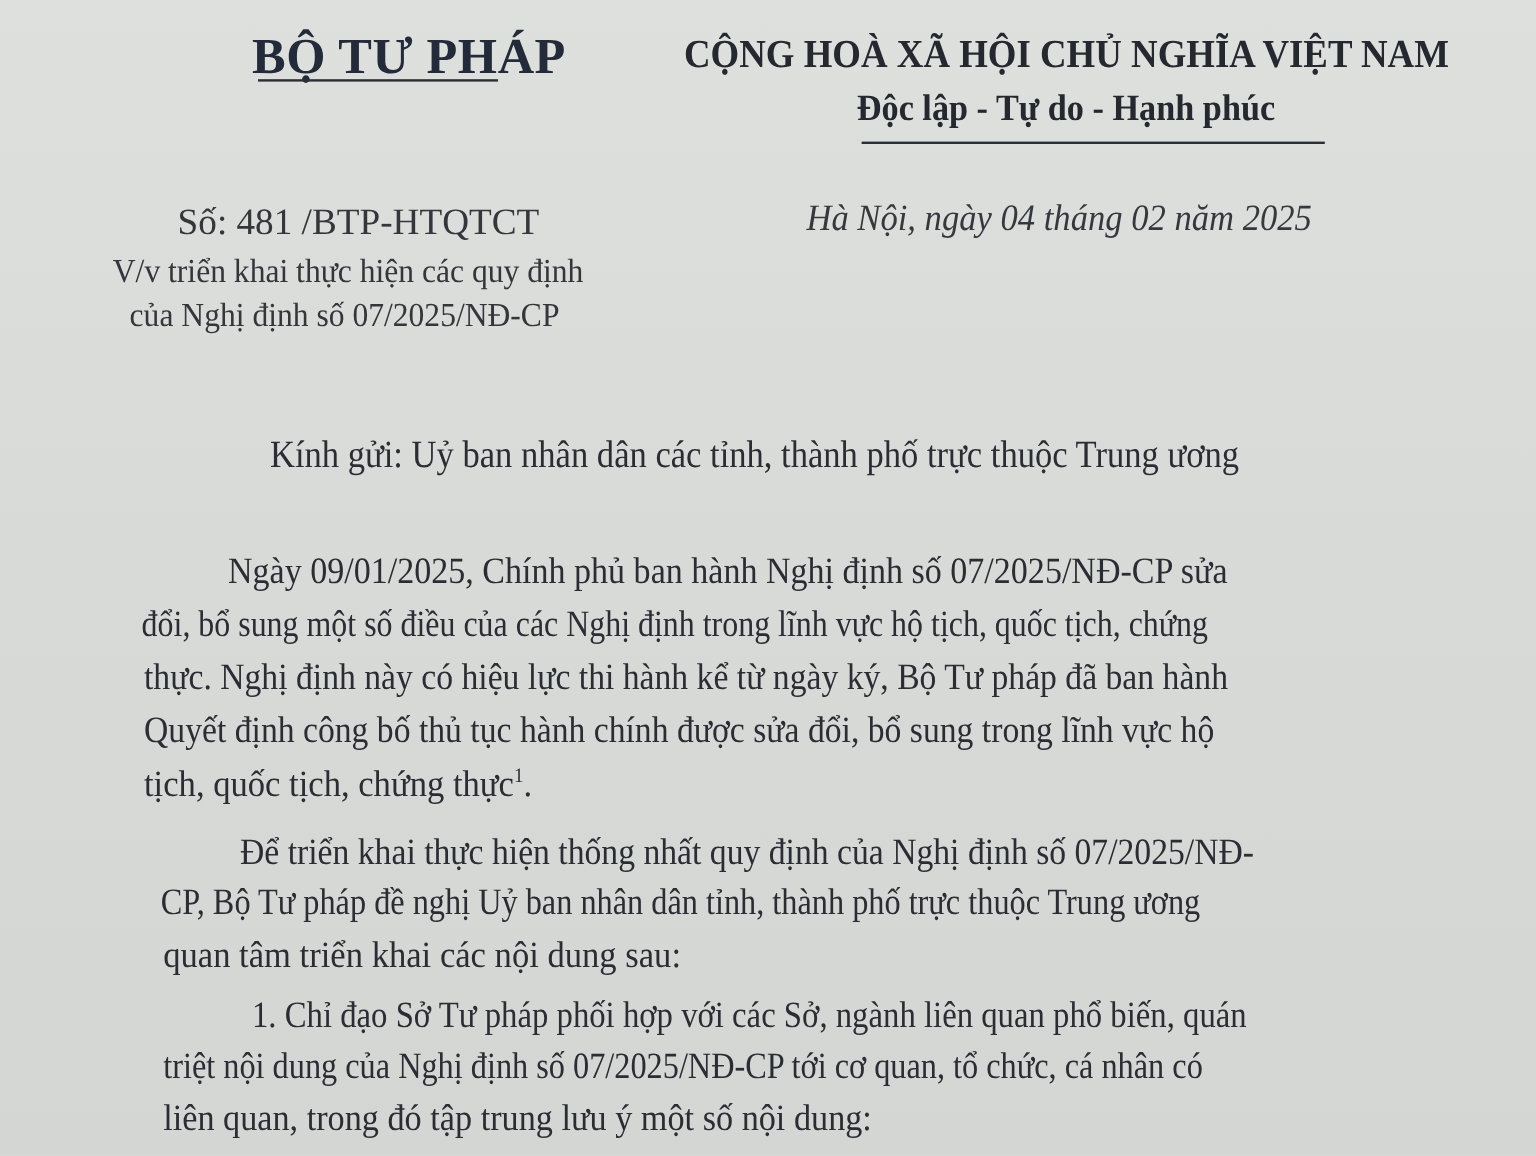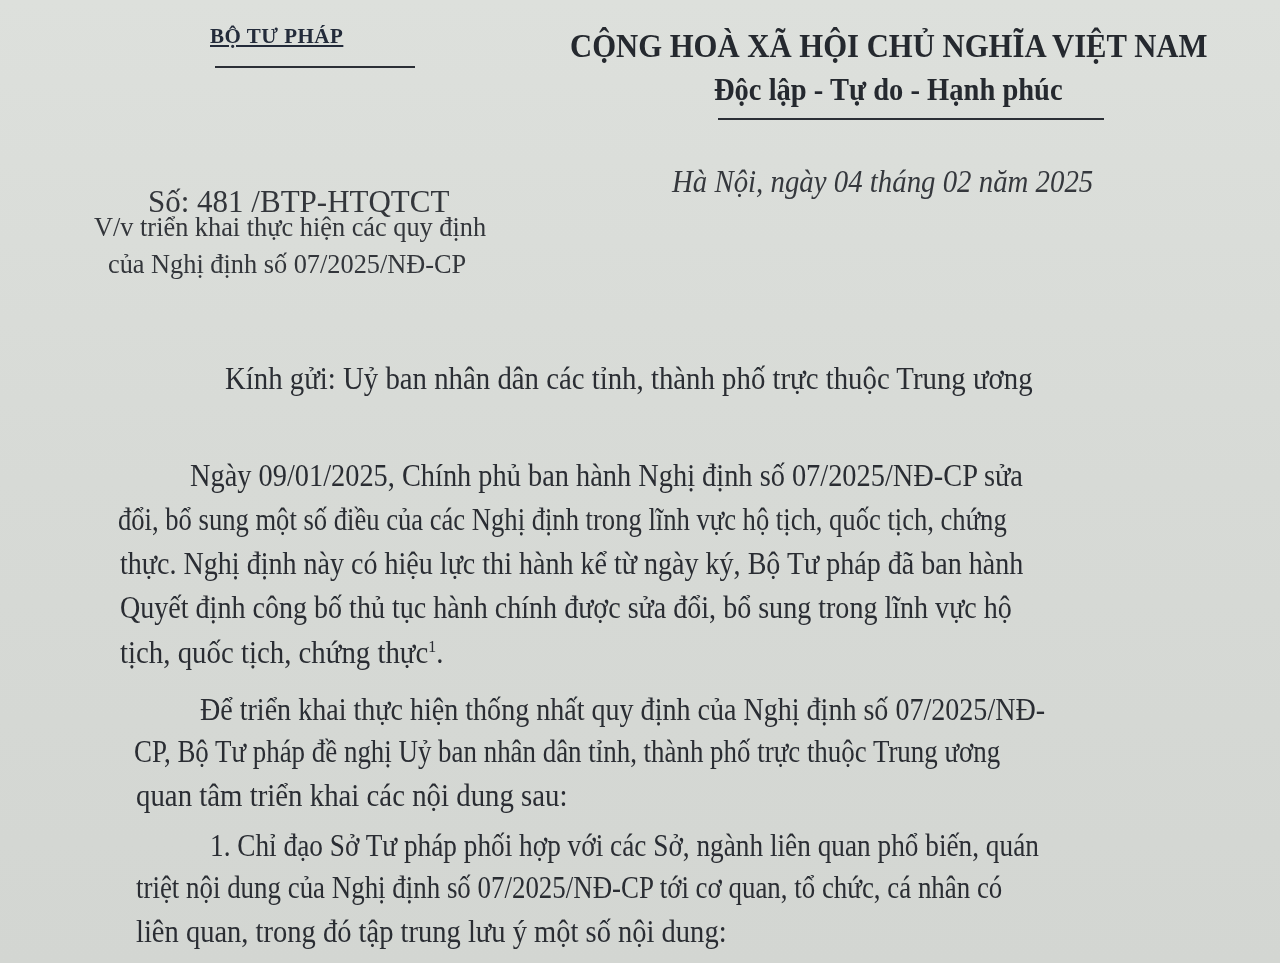--- a/index.html
+++ b/index.html
@@ -13,24 +13,23 @@
       background: #d9dcd8;
       background-image: linear-gradient(180deg, #dde0dc 0%, #d7dad6 50%, #d3d6d2 100%);
       font-family: "Liberation Serif", "DejaVu Serif", serif;
       color: #2a2d33;
       position: relative;
     }
     .abs { position: absolute; white-space: nowrap; }
 
     .org-name {
       left: 210px; top: 24px;
-      font-size: 21px; font-weight: bold;
+      font-size: 42px; font-weight: bold;
       color: #232b3a;
       letter-spacing: 0.5px;
-      text-decoration: underline;
     }
     .org-underline {
       left: 215px; top: 66px;
       width: 200px; height: 2px;
       background: #2b2f36;
     }
     .nation-title {
       left: 570px; top: 28px;
       font-size: 33px; font-weight: bold;
       color: #25292f;
@@ -44,21 +43,21 @@
       transform: scaleX(0.92);
       transform-origin: left top;
     }
     .motto-underline {
       left: 718px; top: 118px;
       width: 386px; height: 2px;
       background: #2b2f36;
     }
 
     .doc-number {
-      left: 148px; top: 184px;
+      left: 148px; top: 167px;
       font-size: 31px;
       color: #33363b;
     }
     .subject-line {
       left: 94px;
       font-size: 28px;
       color: #33363b;
       transform: scaleX(0.94);
       transform-origin: left top;
     }

